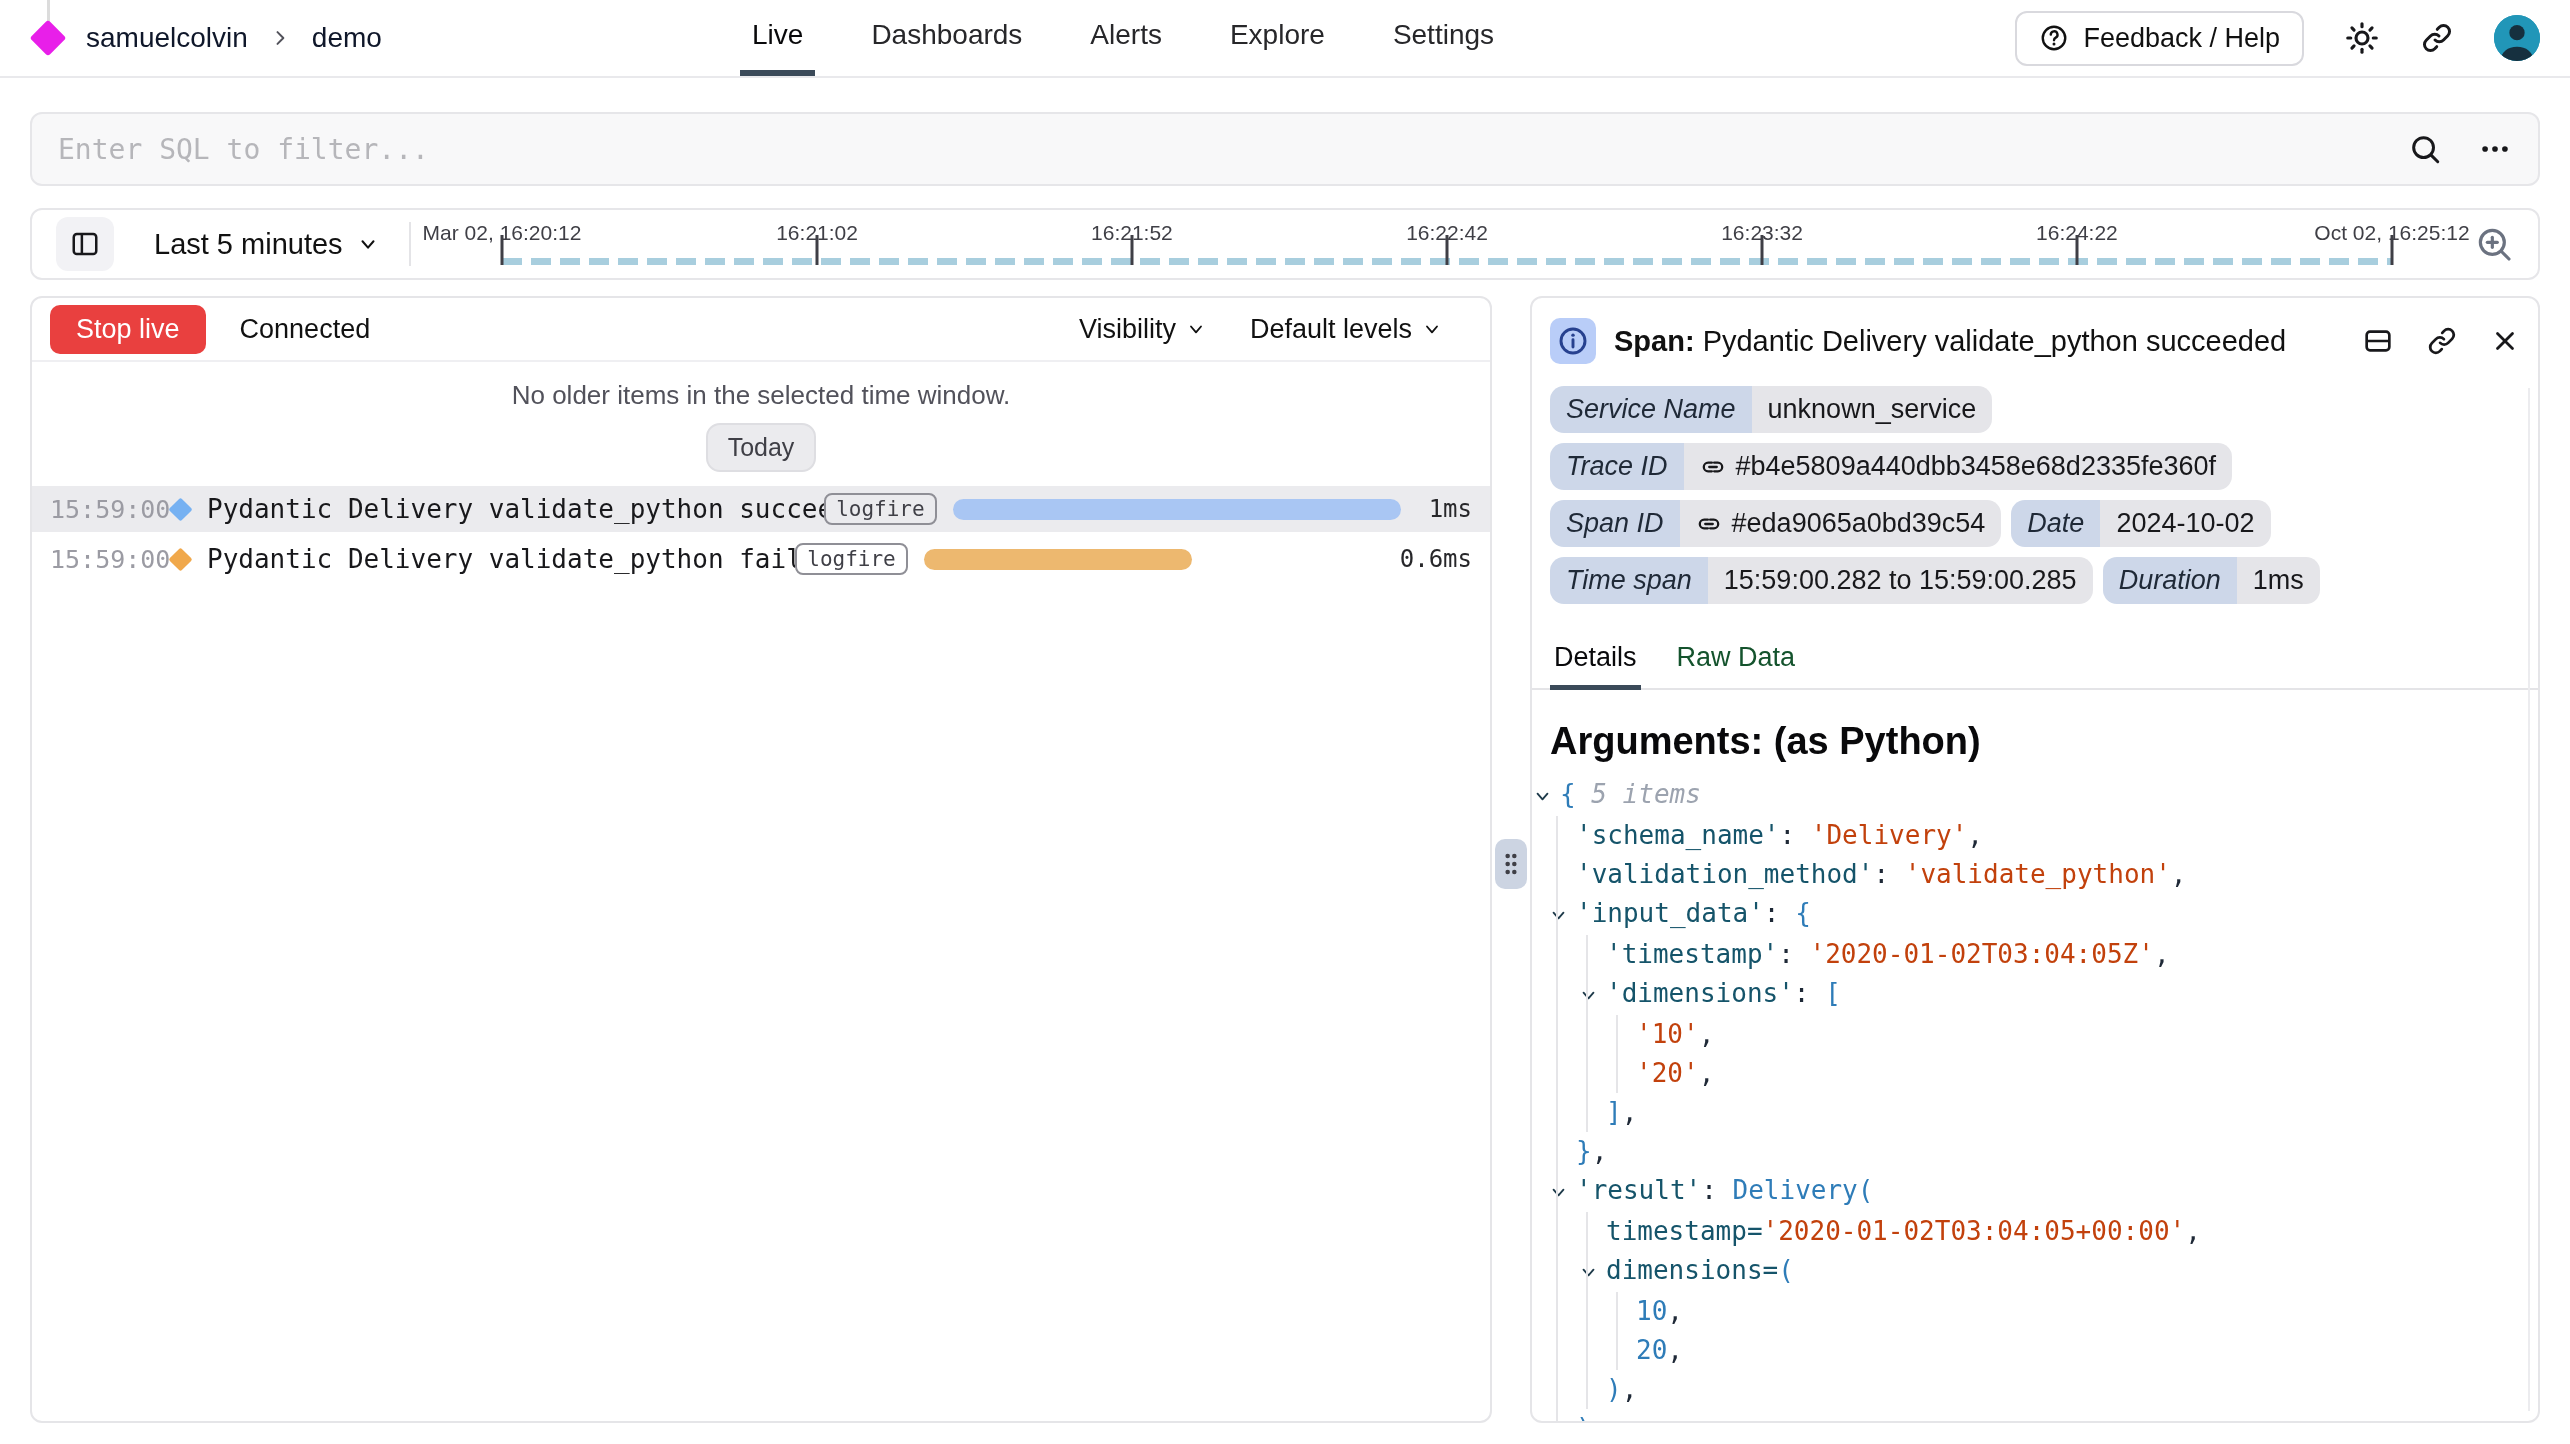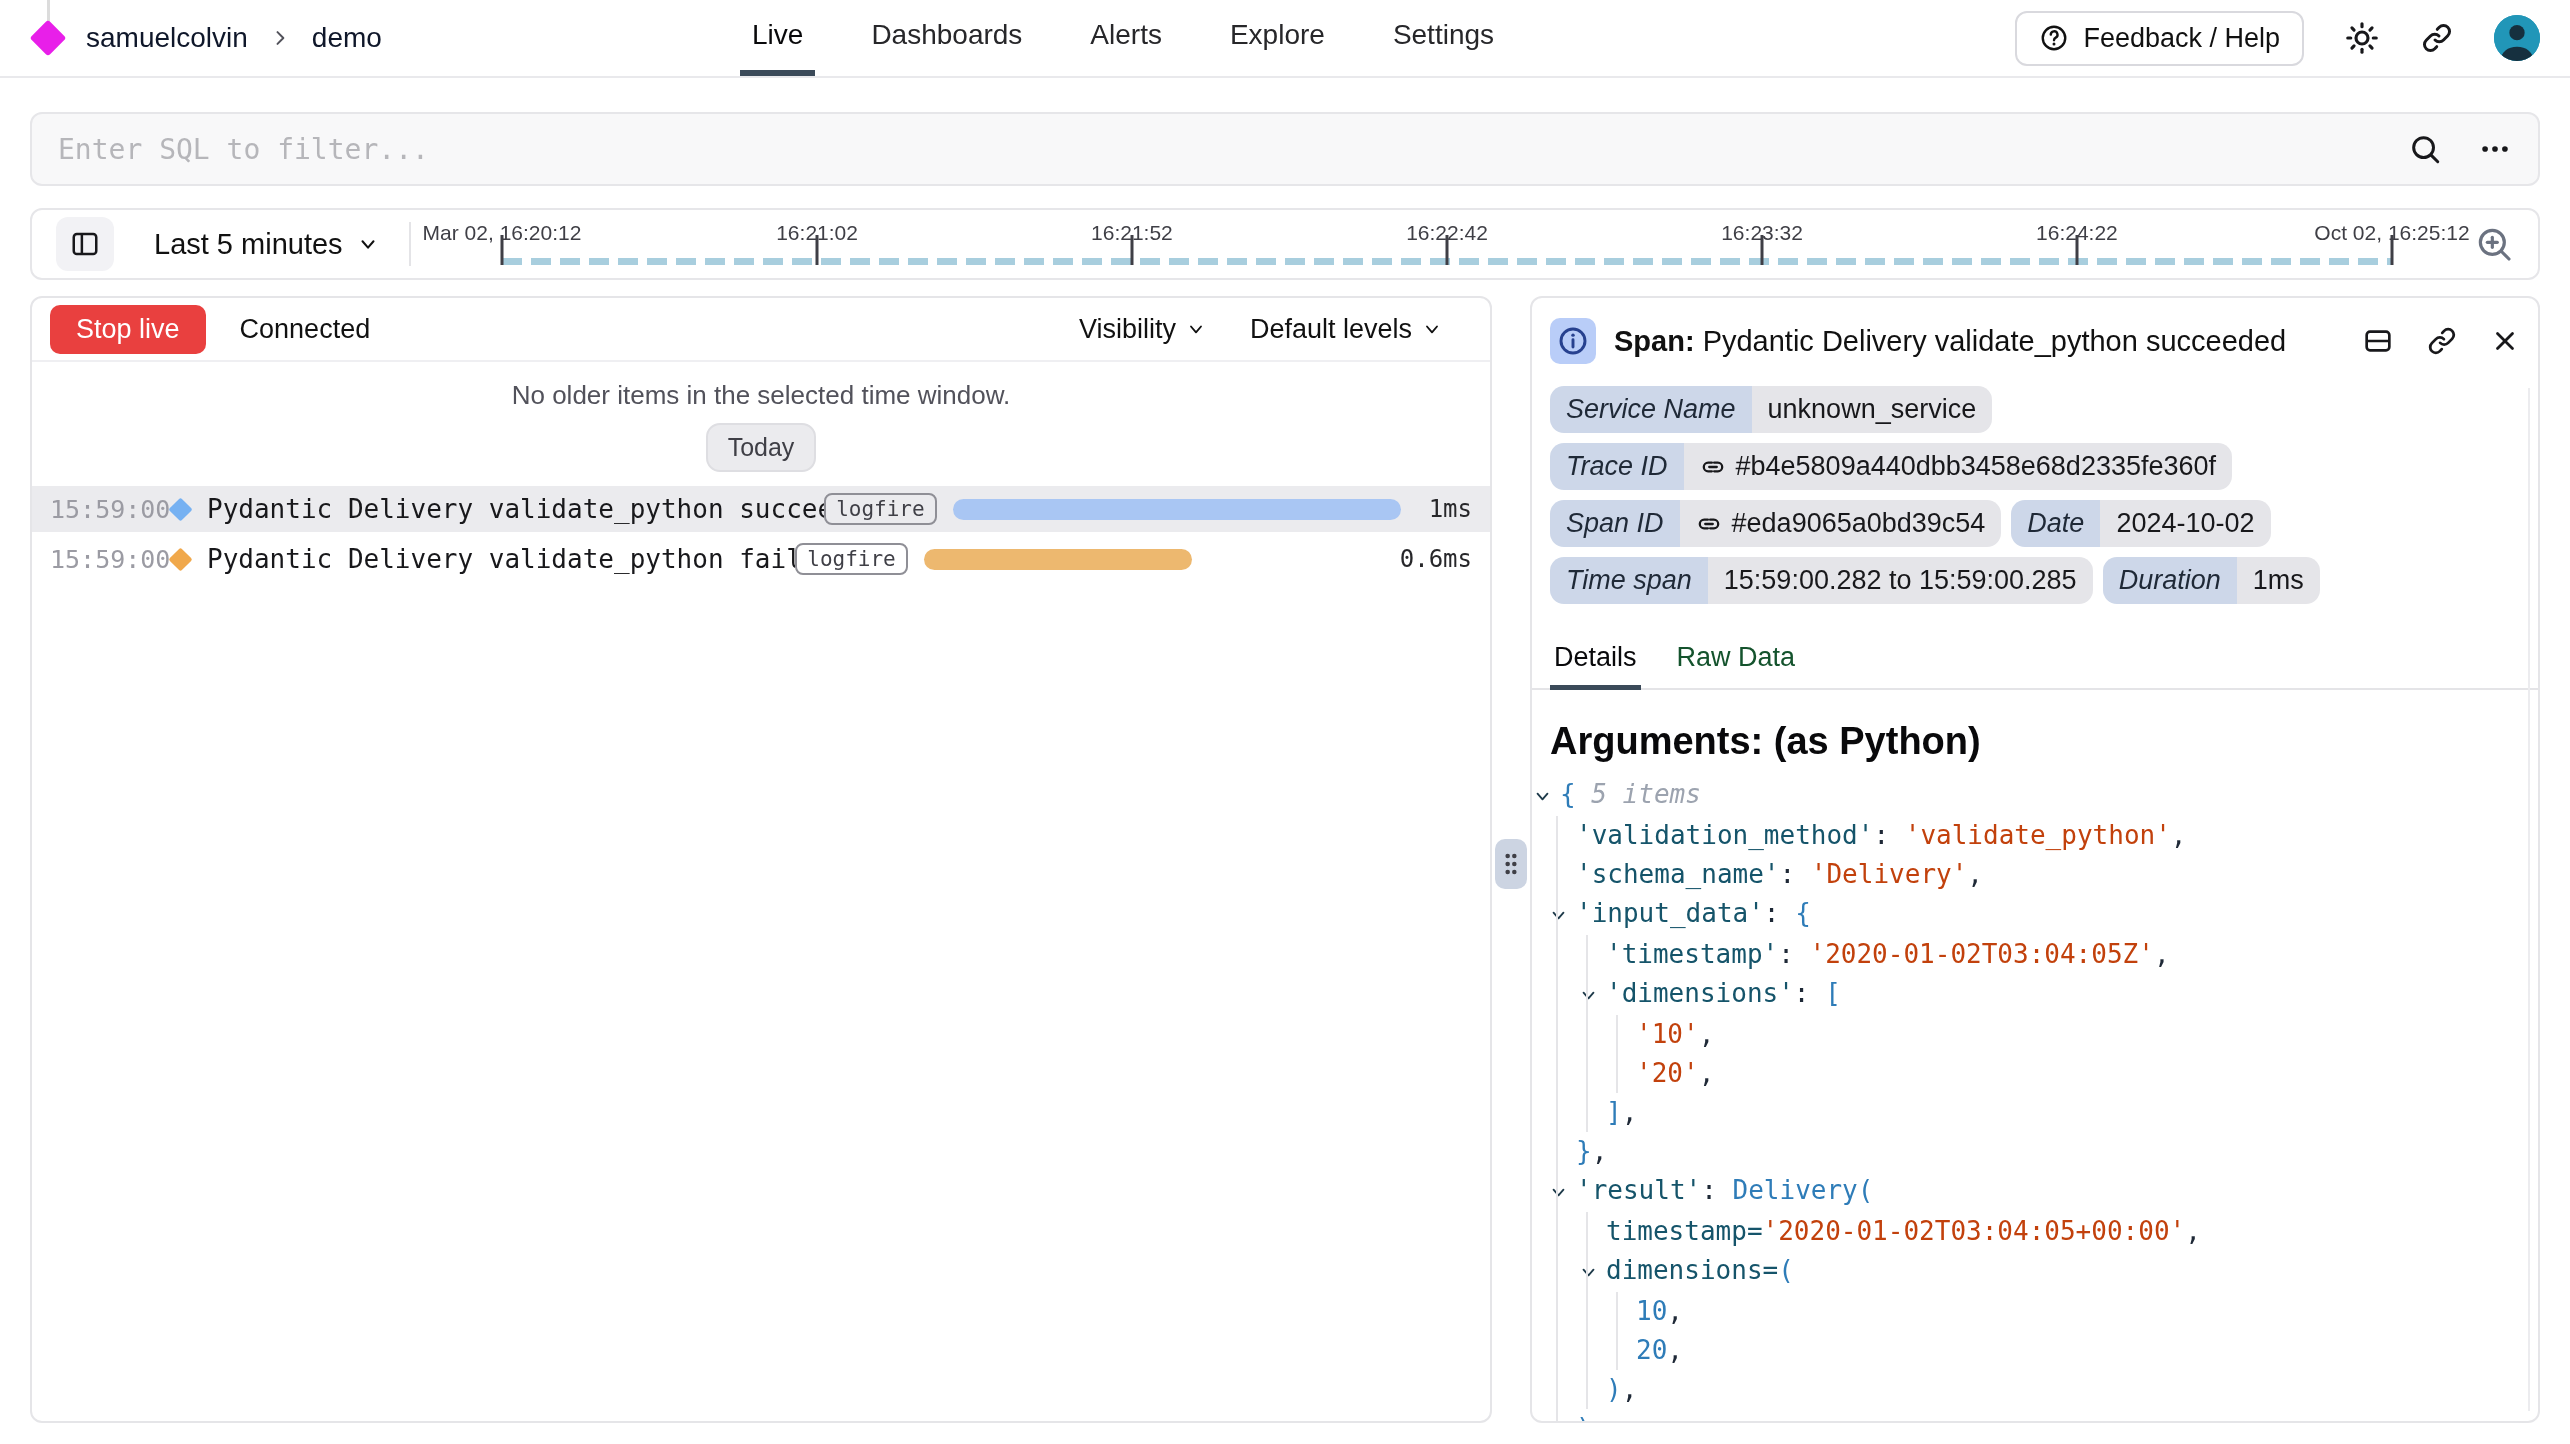--- a/index.html
+++ b/index.html
@@ -405,22 +405,22 @@
         <div class="rp-tab active">Details</div>
         <div class="rp-tab">Raw Data</div>
       </div>
 
     <h2 class="rp-heading">Arguments: (as Python)</h2>
 
     <div class="tree" id="json-tree">
         <div class="tree-line" style="padding-left: 28px;"><span class="chev"><svg width="17" height="17" viewBox="0 0 24 24" fill="none" stroke="currentColor" stroke-width="2.6" stroke-linecap="round" stroke-linejoin="round">
               <polyline points="5 8 12 16 19 8"></polyline>
             </svg></span><span class="tk-blue">{</span><span class="tk-meta"> 5 items</span></div>
+        <div class="tree-line" style="padding-left: 44px;"><span class="guide" style="left: 24px;"></span><span class="tk-key">'schema_name'</span><span class="tk-plain">: </span><span class="tk-str">'Delivery'</span><span class="tk-plain">,</span></div>
         <div class="tree-line" style="padding-left: 44px;"><span class="guide" style="left: 24px;"></span><span class="tk-key">'validation_method'</span><span class="tk-plain">: </span><span class="tk-str">'validate_python'</span><span class="tk-plain">,</span></div>
-        <div class="tree-line" style="padding-left: 44px;"><span class="guide" style="left: 24px;"></span><span class="tk-key">'schema_name'</span><span class="tk-plain">: </span><span class="tk-str">'Delivery'</span><span class="tk-plain">,</span></div>
         <div class="tree-line" style="padding-left: 44px;"><span class="guide" style="left: 24px;"></span><span class="chev"><svg width="17" height="17" viewBox="0 0 24 24" fill="none" stroke="currentColor" stroke-width="2.6" stroke-linecap="round" stroke-linejoin="round">
               <polyline points="5 8 12 16 19 8"></polyline>
             </svg></span><span class="tk-key">'input_data'</span><span class="tk-plain">: </span><span class="tk-blue">{</span></div>
         <div class="tree-line" style="padding-left: 74px;"><span class="guide" style="left: 24px;"></span><span class="guide" style="left: 54px;"></span><span class="tk-key">'timestamp'</span><span class="tk-plain">: </span><span class="tk-str">'2020-01-02T03:04:05Z'</span><span class="tk-plain">,</span></div>
         <div class="tree-line" style="padding-left: 74px;"><span class="guide" style="left: 24px;"></span><span class="guide" style="left: 54px;"></span><span class="chev"><svg width="17" height="17" viewBox="0 0 24 24" fill="none" stroke="currentColor" stroke-width="2.6" stroke-linecap="round" stroke-linejoin="round">
               <polyline points="5 8 12 16 19 8"></polyline>
             </svg></span><span class="tk-key">'dimensions'</span><span class="tk-plain">: </span><span class="tk-blue">[</span></div>
         <div class="tree-line" style="padding-left: 104px;"><span class="guide" style="left: 24px;"></span><span class="guide" style="left: 54px;"></span><span class="guide" style="left: 84px;"></span><span class="tk-str">'10'</span><span class="tk-plain">,</span></div>
         <div class="tree-line" style="padding-left: 104px;"><span class="guide" style="left: 24px;"></span><span class="guide" style="left: 54px;"></span><span class="guide" style="left: 84px;"></span><span class="tk-str">'20'</span><span class="tk-plain">,</span></div>
         <div class="tree-line" style="padding-left: 74px;"><span class="guide" style="left: 24px;"></span><span class="guide" style="left: 54px;"></span><span class="tk-blue">]</span><span class="tk-plain">,</span></div>

